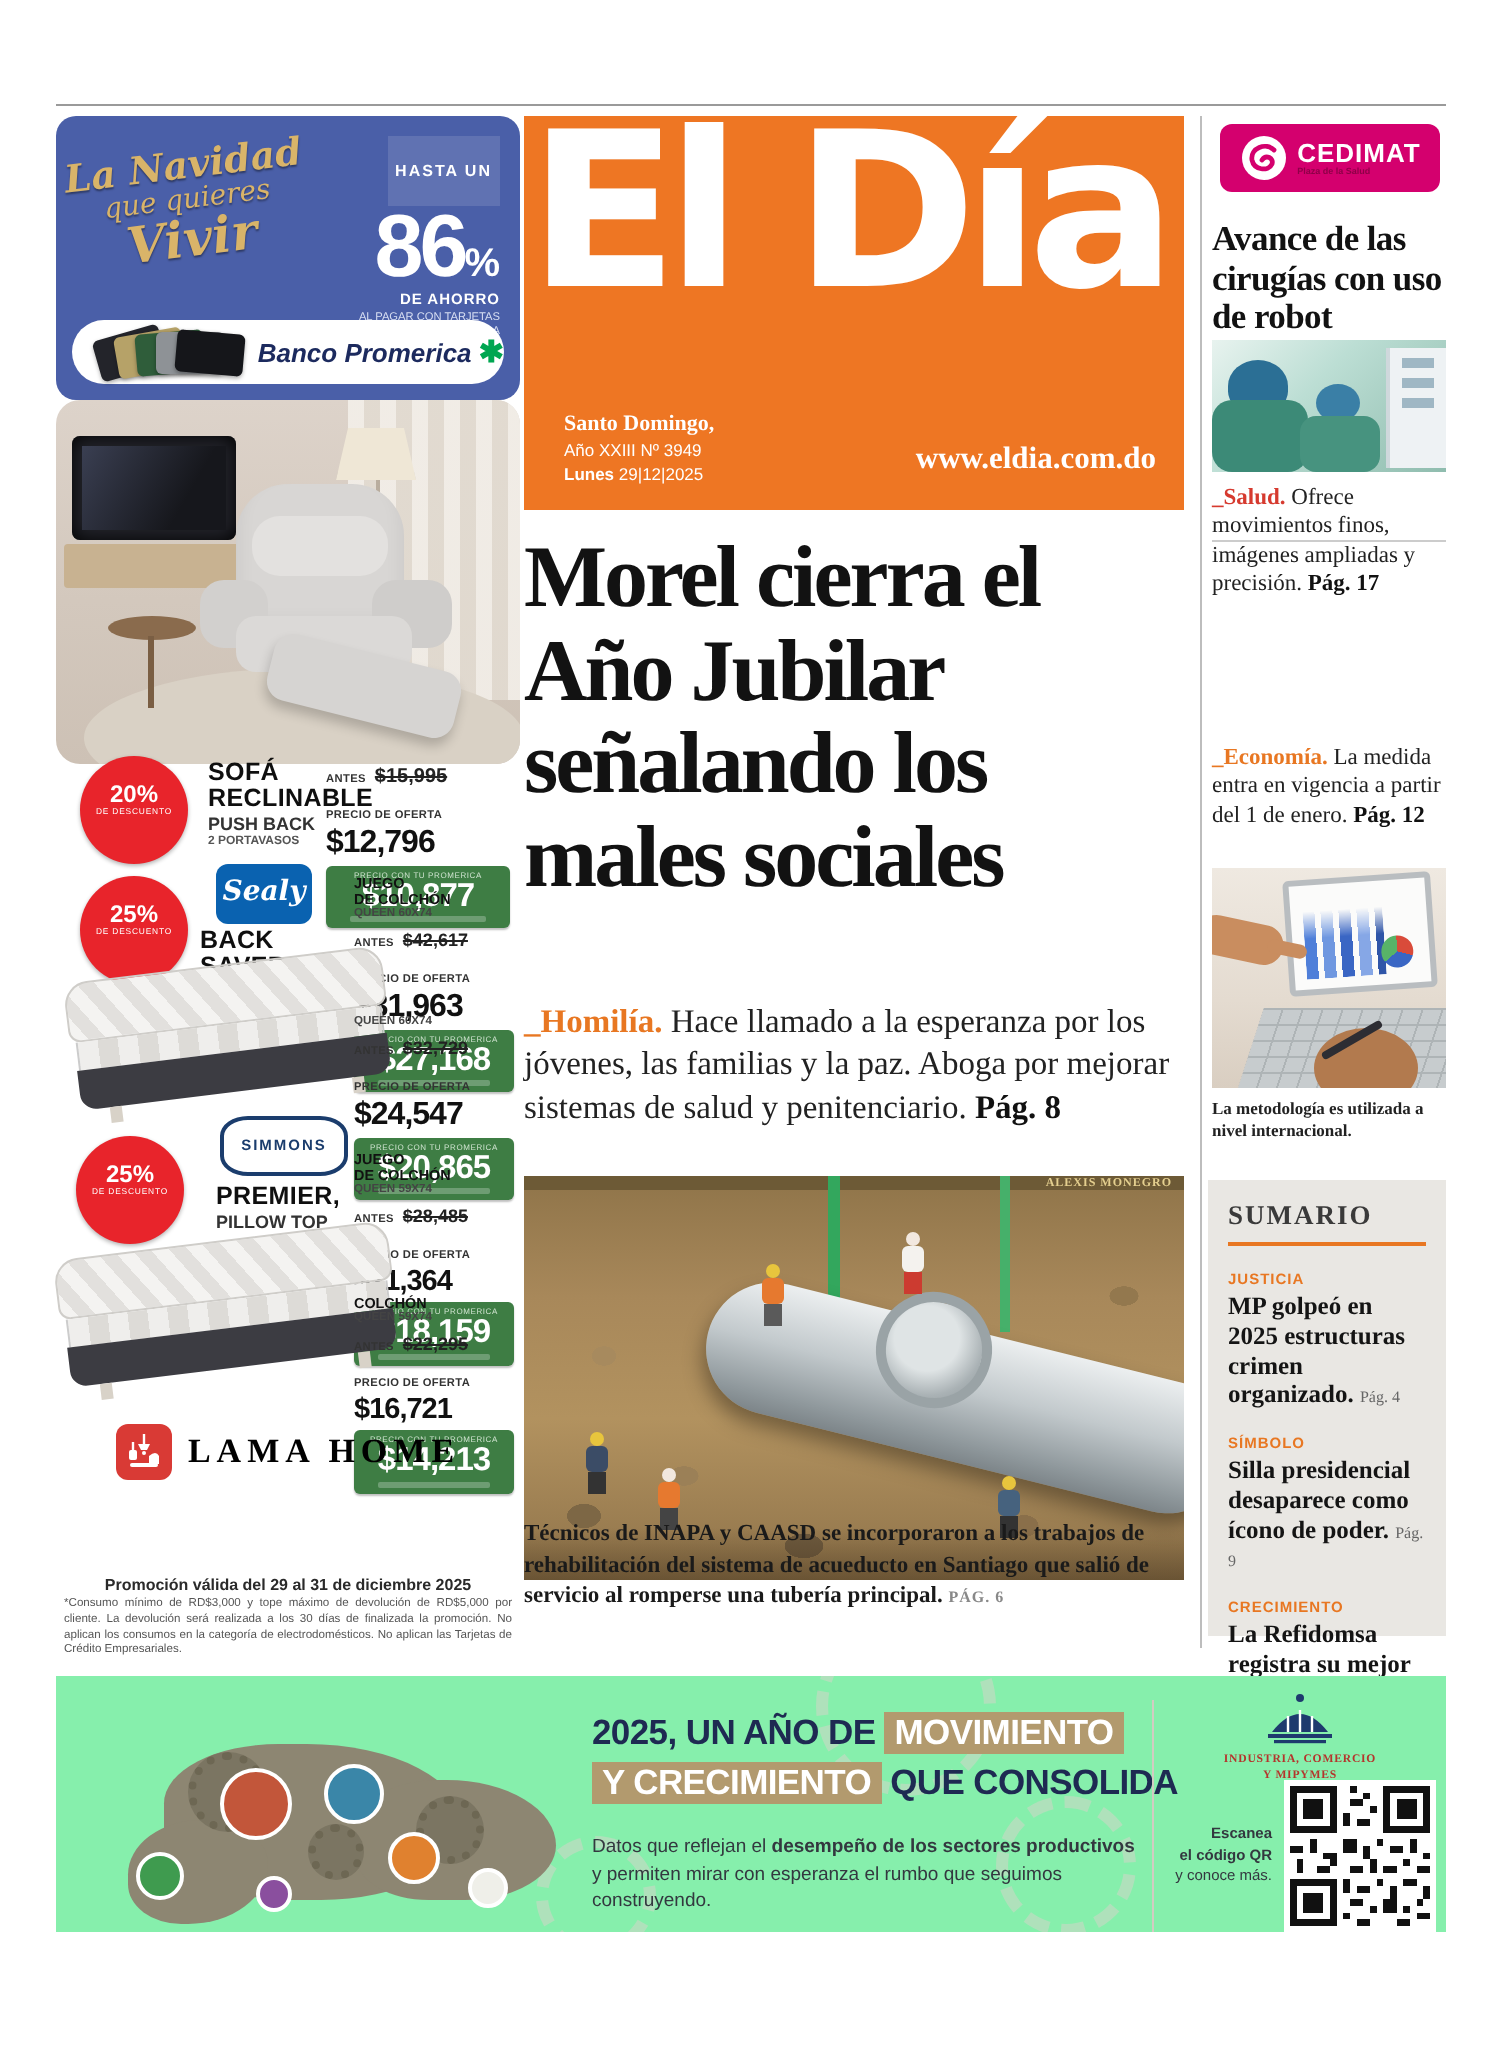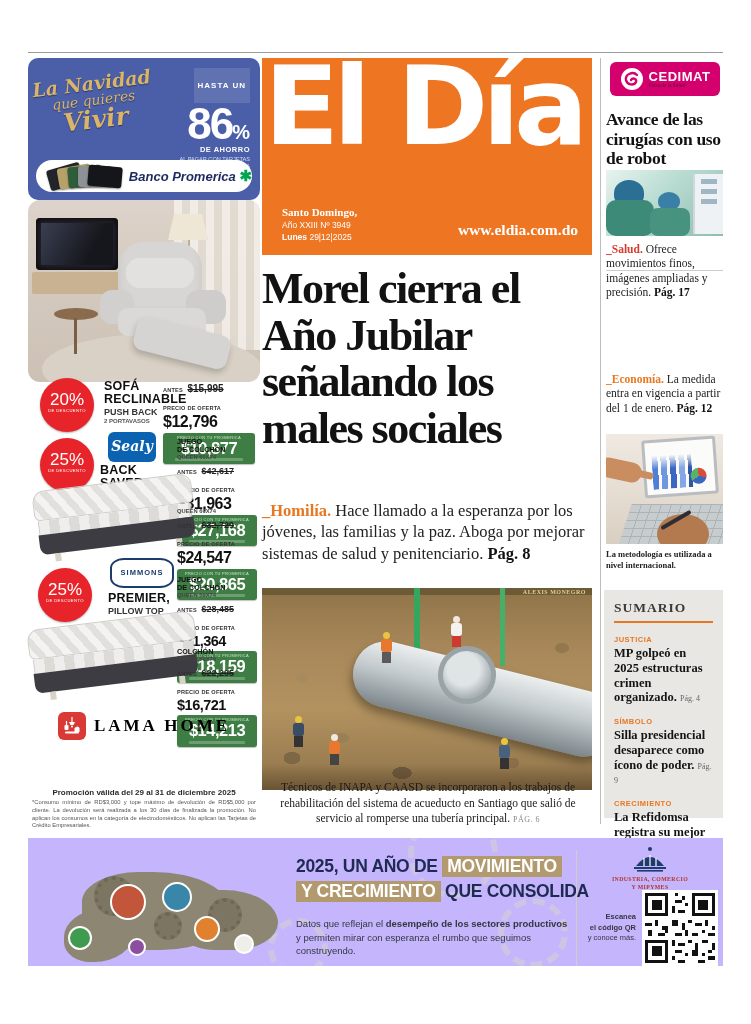--- a/index.html
+++ b/index.html
@@ -64,21 +64,21 @@
   .chair .cushion { position:absolute; left:36px; top:16px; width:68px; height:30px; background:#e3e1df; border-radius:14px;}
   .chair .arm-l { position:absolute; left:10px; top:48px; width:34px; height:34px; background:#d2d0ce; border-radius:12px;}
   .chair .arm-r { position:absolute; left:96px; top:48px; width:40px; height:34px; background:#cfcdcb; border-radius:12px;}
   .chair .seat { position:absolute; left:28px; top:66px; width:88px; height:28px; background:#dbd9d7; border-radius:10px;}
   .chair .foot { position:absolute; left:44px; top:84px; width:96px; height:34px; background:#d6d4d2;
                  border-radius:10px; transform:rotate(14deg); box-shadow:0 4px 6px rgba(0,0,0,.2);}
 
   
   .disc { position:absolute; width:54px; height:54px; border-radius:50%; background:#e8242b; color:#fff;
           text-align:center; font-family:"Liberation Sans", sans-serif; box-shadow:0 1px 2px rgba(0,0,0,.3);}
-  .disc .pct { font-size:17px; font-weight:normal; margin-top:13px; line-height:1; }
+  .disc .pct { font-size:12px; font-weight:bold; margin-top:13px; line-height:1; }
   .disc .sub { font-size:4.2px; letter-spacing:.4px; }
   .prod-name { position:absolute; font-family:"Liberation Sans", sans-serif; color:#0f0f0f; }
   .prod-name .big { font-size:12.5px; font-weight:bold; line-height:1.05; letter-spacing:.2px;}
   .prod-name .mid { font-size:9px; font-weight:bold; color:#333; margin-top:1px;}
   .prod-name .tiny{ font-size:6px; font-weight:bold; color:#555; margin-top:1px;}
   .pricing { position:absolute; font-family:"Liberation Sans", sans-serif; color:#111; width:95px; }
   .pricing .lab { font-size:5.6px; font-weight:bold; color:#333; letter-spacing:.2px; }
   .pricing .item { font-size:7.2px; font-weight:bold; line-height:1.1; }
   .pricing .size { font-size:5.8px; font-weight:bold; color:#444; }
   .pricing .strike { font-size:10px; font-weight:bold; text-decoration:line-through; color:#222; }
@@ -169,22 +169,22 @@
   .mp-strap2 { position:absolute; left:238px; top:0; width:5px; height:78px; background:#46b06a; }
   .worker { position:absolute; width:12px; }
   .worker .head { width:7px; height:7px; border-radius:50%; margin:0 auto; }
   .worker .body { width:11px; height:13px; border-radius:3px; margin:0 auto; }
   .worker .legs { width:9px; height:11px; margin:0 auto; }
   .mp-shadow { position:absolute; left:0; bottom:0; width:100%; height:26px;
                background:linear-gradient(180deg,transparent,rgba(60,45,25,.45)); }
   .mp-label { position:absolute; left:0; top:12px; background:#101010; padding:6px 12px 7px; }
   .mp-label .l1 { color:#f29d2a; font-weight:bold; font-size:20px; letter-spacing:.5px; line-height:1.05;}
   .mp-label .l2 { color:#fff; font-size:18.5px; letter-spacing:.5px; line-height:1.1; }
-  .main-caption { position:absolute; left:262px; top:780px; width:332px; font-size:11.5px; font-weight:normal;
-                  line-height:1.35; color:#1a1a1a;text-align:center; }
+  .main-caption { position:absolute; left:262px; top:760px; width:332px; font-size:11.5px; font-weight:bold;
+                  line-height:1.35; color:#1a1a1a; }
   .main-caption .pg { font-size:8px; color:#888; letter-spacing:.5px; }
 
   
   .cedimat { position:absolute; left:610px; top:62px; width:110px; height:34px; background:#d4006e;
              border-radius:6px; display:flex; align-items:center; justify-content:center; gap:5px; }
   .ced-text .n { color:#fff; font-family:"Liberation Sans", sans-serif; font-weight:bold; font-size:13px;
                  letter-spacing:.5px; line-height:1; }
   .ced-text .t { color:#8f0048; font-family:"Liberation Sans", sans-serif; font-size:4.5px; font-weight:bold;}
   .rc-head { position:absolute; left:606px; width:119px; font-weight:bold; font-size:17.5px;
              line-height:1.12; letter-spacing:-.3px; color:#121212; }
@@ -226,21 +226,21 @@
              padding:10px 10px 0; }
   .sum-title { font-family:"Liberation Serif", serif; font-weight:bold; font-size:13.5px; letter-spacing:1px;
                color:#3a3a3a; padding-bottom:5px; border-bottom:2.5px solid #e87722; }
   .sum-item { margin-top:12px; }
   .sum-cat { font-family:"Liberation Sans", sans-serif; font-weight:bold; font-size:7.5px;
              letter-spacing:.5px; color:#e87722; }
   .sum-text { font-size:12.5px; font-weight:bold; line-height:1.18; color:#141414; margin-top:2px; }
   .sum-pg { font-size:8px; font-weight:normal; color:#666; }
 
   
-  .banner { position:absolute; left:28px; top:838px; width:695px; height:128px; background:#c4b5fd; overflow:hidden; }
+  .banner { position:absolute; left:28px; top:838px; width:695px; height:128px; background:#86efac; overflow:hidden; }
   .gear-ghost { position:absolute; border:6px dashed #d9d4ca; border-radius:50%; opacity:.5; }
   .map { position:absolute; left:30px; top:16px; width:240px; height:118px; }
   .map .blob { position:absolute; background:#8d8672; border-radius:40% 55% 50% 45%; }
   .map .gear { position:absolute; border-radius:50%; border:4px dotted #6d6753; background:#7b7562; }
   .map .spot { position:absolute; border-radius:50%; border:2px solid #fff; }
   .banner-text { position:absolute; left:268px; top:16px; width:276px;
                  font-family:"Liberation Sans", sans-serif; }
   .bt-line { font-weight:bold; font-size:17.5px; letter-spacing:-.3px; color:#1e2a52; white-space:nowrap;
              line-height:1.45; }
   .hl { background:#b29a6e; color:#fff; padding:0 5px 1px; }

